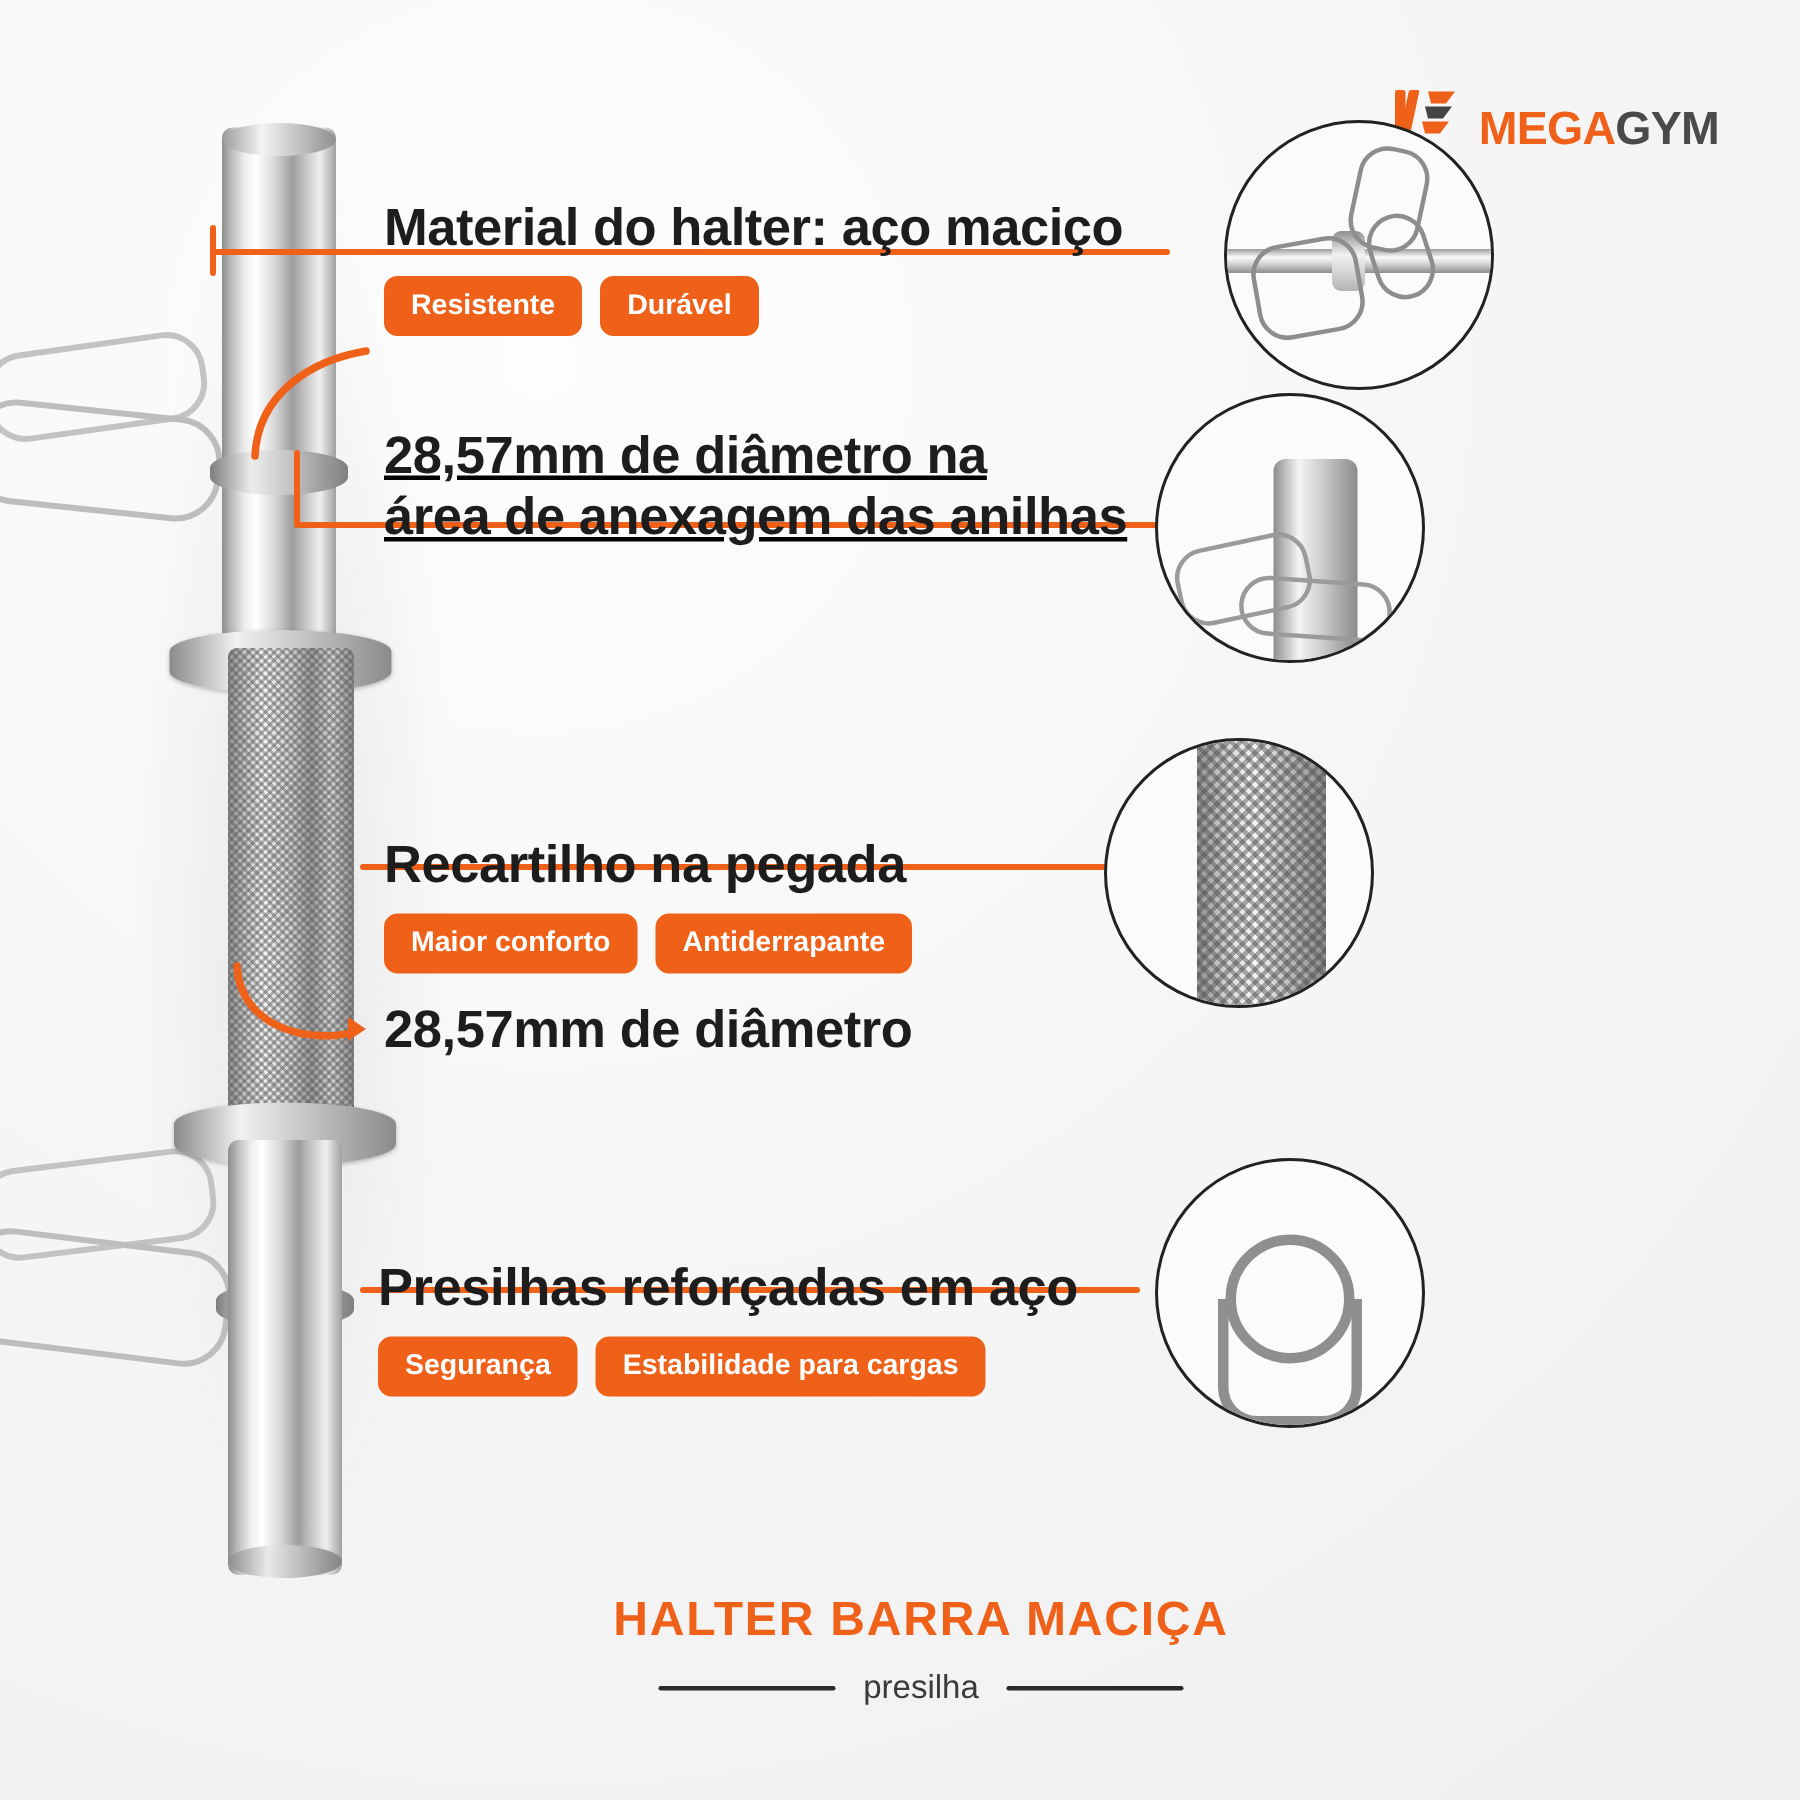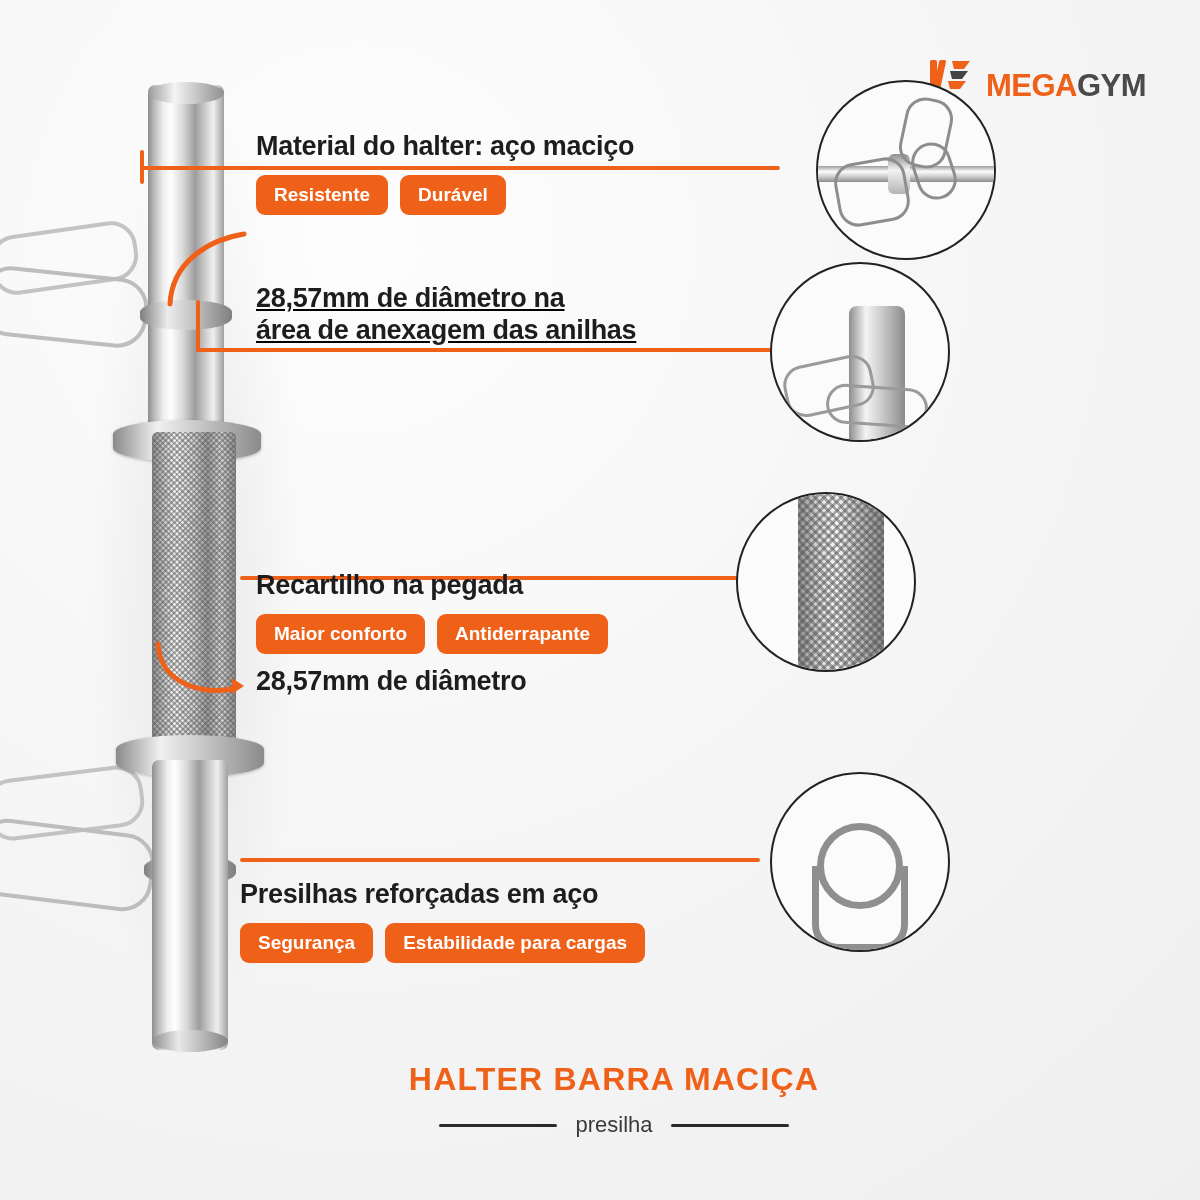--- a/index.html
+++ b/index.html
@@ -93,21 +93,21 @@
      border-color:#bdbdbd; border-radius:30px;}
   .shadow-blob{
     position:absolute;left:90px;top:88px;width:210px;height:980px;
     background:radial-gradient(ellipse at 50% 50%, rgba(0,0,0,.07), rgba(0,0,0,0) 70%);
     filter:blur(6px);
   }
 
   
   .callout{ position:absolute; }
   .callout .title{
-    font-size:27px;font-weight:bold;color:#1d1d1d;line-height:1.18;
+    font-size:35px;font-weight:bold;color:#1d1d1d;line-height:1.18;
     letter-spacing:-0.3px;white-space:pre-line;
   }
   .tags{ display:flex;gap:12px;margin-top:12px; }
   .tag{
     background:#ef6119;color:#fff;font-size:19px;font-weight:bold;
     padding:9px 18px;border-radius:9px;white-space:nowrap;
   }
 
   
   .leader{ position:absolute;background:#ef6119;height:4px;border-radius:2px; }
@@ -251,21 +251,21 @@
   <div class="bubble" id="b2" style="left:770px;top:262px;width:176px;height:176px;">
     <div class="inner">
       <div class="sleeve"></div>
       <div class="wire" style="left:12px;top:96px;width:84px;height:46px;transform:rotate(-12deg);"></div>
       <div class="wire" style="left:54px;top:122px;width:96px;height:34px;transform:rotate(4deg);"></div>
     </div>
   </div>
 
   <div class="leader" style="left:240px;top:576px;width:520px;"></div>
 
-  <div class="callout" style="left:256px;top:570px;">
+  <div class="callout" style="left:256px;top:556px;">
     <div class="title">Recartilho na pegada</div>
     <div class="tags">
       <div class="tag">Maior conforto</div>
       <div class="tag">Antiderrapante</div>
     </div>
   </div>
 
   <div class="bubble" id="b3" style="left:736px;top:492px;width:176px;height:176px;">
     <div class="inner">
       <div class="knurlzoom"></div>
@@ -280,21 +280,21 @@
   <div class="callout" style="left:256px;top:666px;">
     <div class="title">28,57mm de diâmetro</div>
   </div>
 
   <svg style="position:absolute;left:148px;top:228px;" width="110" height="90" viewBox="0 0 110 90">
     <path d="M96 6 C 60 12, 24 34, 22 76" stroke="#ef6119" stroke-width="5" fill="none" stroke-linecap="round"></path>
   </svg>
 
   <div class="leader" style="left:240px;top:858px;width:520px;"></div>
 
-  <div class="callout" style="left:240px;top:838px;margin-top:41px;">
+  <div class="callout" style="left:252px;top:838px;">
     <div class="title">Presilhas reforçadas em aço</div>
     <div class="tags">
       <div class="tag">Segurança</div>
       <div class="tag">Estabilidade para cargas</div>
     </div>
   </div>
 
   <div class="bubble" id="b4" style="left:770px;top:772px;width:176px;height:176px;">
     <div class="inner">
       <div class="cring"></div>

